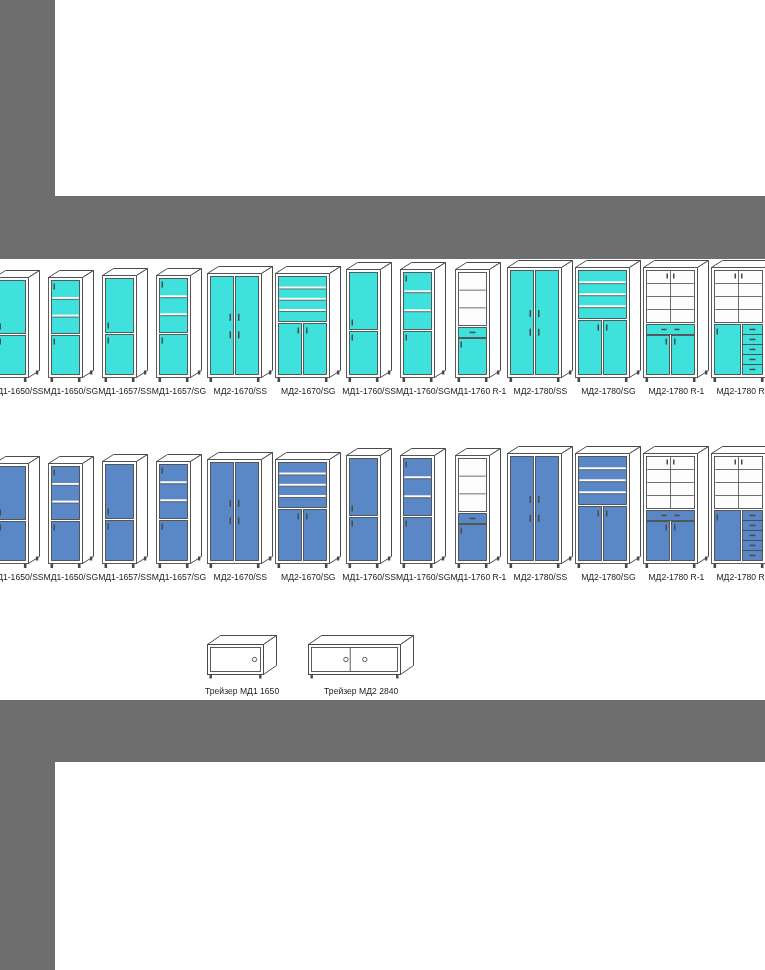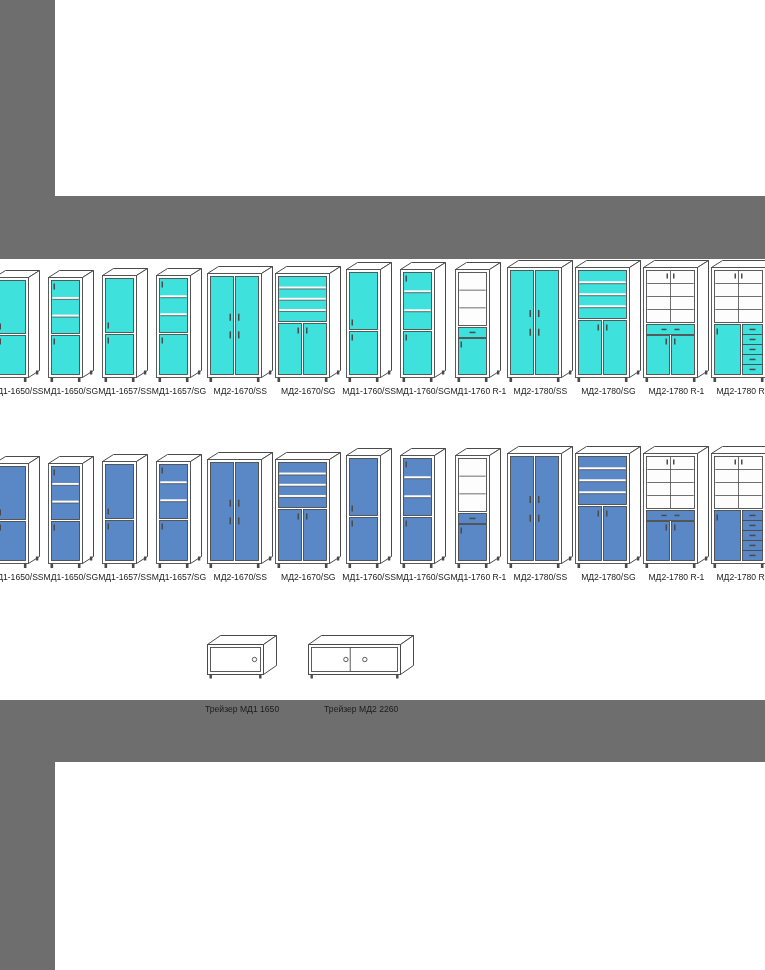--- a/index.html
+++ b/index.html
@@ -11,21 +11,21 @@
   .band-bottom{left:0;top:700px;width:765px;height:62px;}
   .band-bottom-left{left:0;top:700px;width:55px;height:270px;}
   .cab-row{position:absolute;left:-10px;width:782px;height:136px;
            display:flex;justify-content:space-between;align-items:flex-end;}
   .row-top{top:260px;}
   .row-bottom{top:446px;}
   .cell{display:flex;flex-direction:column;align-items:center;justify-content:flex-end;}
   .lbl{font-size:8.6px;color:#1c1c1c;white-space:nowrap;margin-top:3px;line-height:10px;text-align:center;}
   .tray-row{position:absolute;left:205px;top:634px;display:flex;gap:28px;align-items:flex-end;}
   .tray-cell{display:flex;flex-direction:column;align-items:center;}
-  .tray-cell .lbl{margin-top:24px;}
+  .tray-cell .lbl{margin-top:6px;}
   svg{display:block;}
 </style>
 </head>
 <body>
 
 <div class="canvas">
   <div class="band band-top-left" style="background: rgb(110, 110, 110);"></div>
   <div class="band band-top" style="background: rgb(110, 110, 110);"></div>
   <div class="band band-bottom" style="background: rgb(110, 110, 110);"></div>
   <div class="band band-bottom-left" style="background: rgb(110, 110, 110);"></div>
@@ -559,16 +559,16 @@
           <polygon points="1.5,10.5 14.5,1.5 106.5,1.5 93.5,10.5" fill="#fff" stroke="#4a4a4a" stroke-width="1" stroke-linejoin="round"></polygon>
           <polygon points="93.5,10.5 106.5,1.5 106.5,31.5 93.5,40.5" fill="#fff" stroke="#4a4a4a" stroke-width="1" stroke-linejoin="round"></polygon>
           <rect x="1.5" y="10.5" width="92" height="30" fill="#fff" stroke="#4a4a4a" stroke-width="1"></rect>
           <rect x="3.5" y="40.5" width="2.4" height="4" fill="#4a4a4a"></rect>
           <rect x="89.1" y="40.5" width="2.4" height="4" fill="#4a4a4a"></rect>
           <rect x="4.5" y="13.5" width="47.300000000000004" height="24" fill="#fff" stroke="#4a4a4a" stroke-width="0.9"></rect>
           <rect x="43.2" y="13.5" width="47.300000000000004" height="24" fill="#fff" stroke="#4a4a4a" stroke-width="0.9"></rect>
           <circle cx="38.9" cy="25.5" r="2.2" fill="#fff" stroke="#4a4a4a" stroke-width="0.9"></circle>
           <circle cx="57.82" cy="25.5" r="2.2" fill="#fff" stroke="#4a4a4a" stroke-width="0.9"></circle>
         </svg>
-        <div class="lbl">Трейзер МД2 2260</div>
+        <div class="lbl">Трейзер МД2 2840</div>
       </div>
     </div>
 </div>
 
 </body></html>

